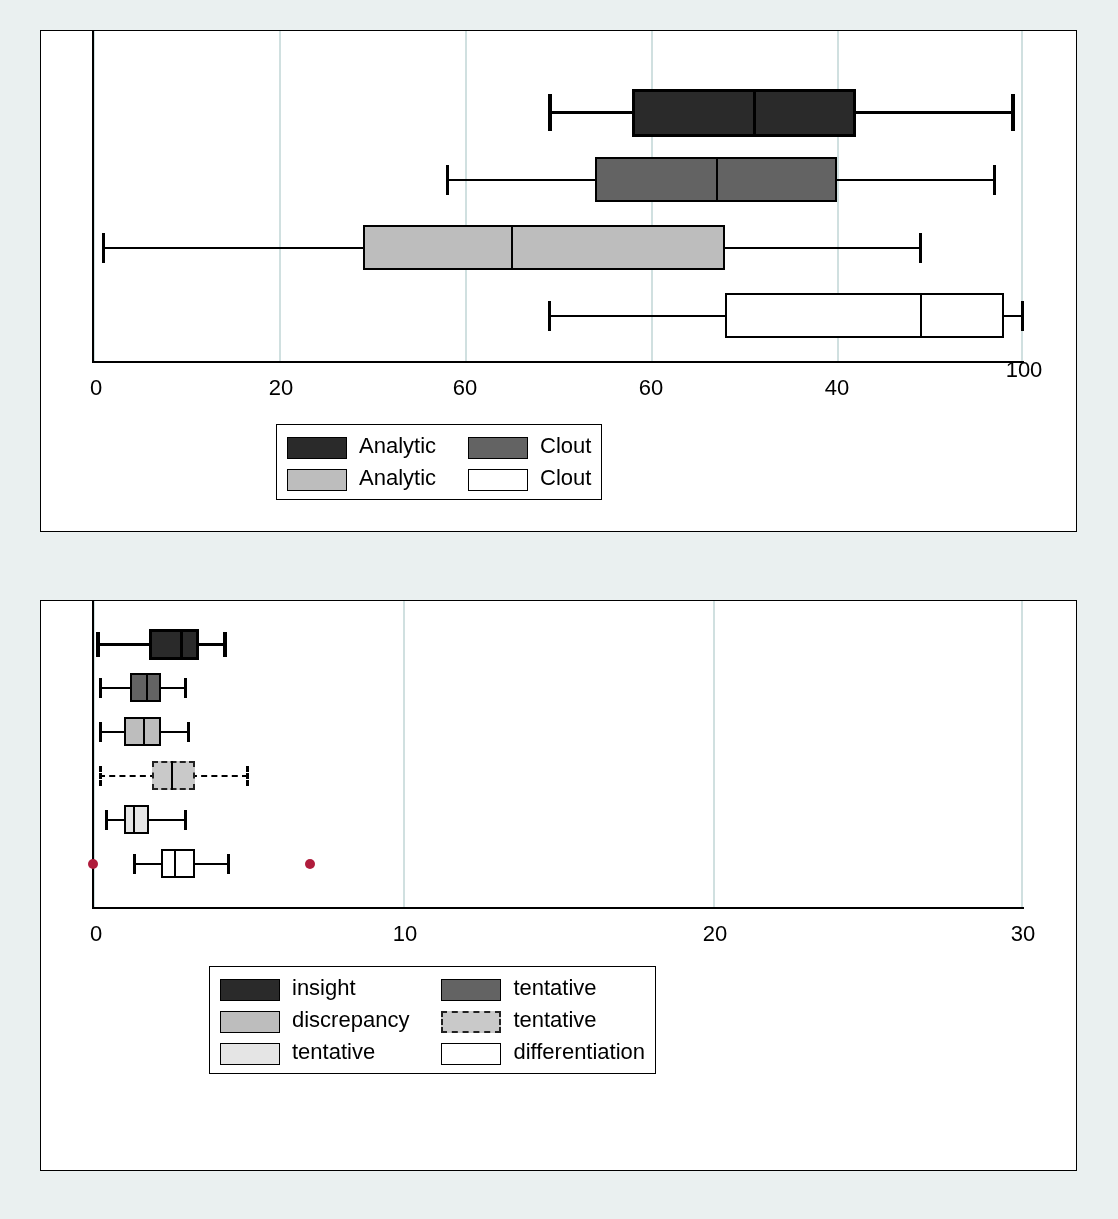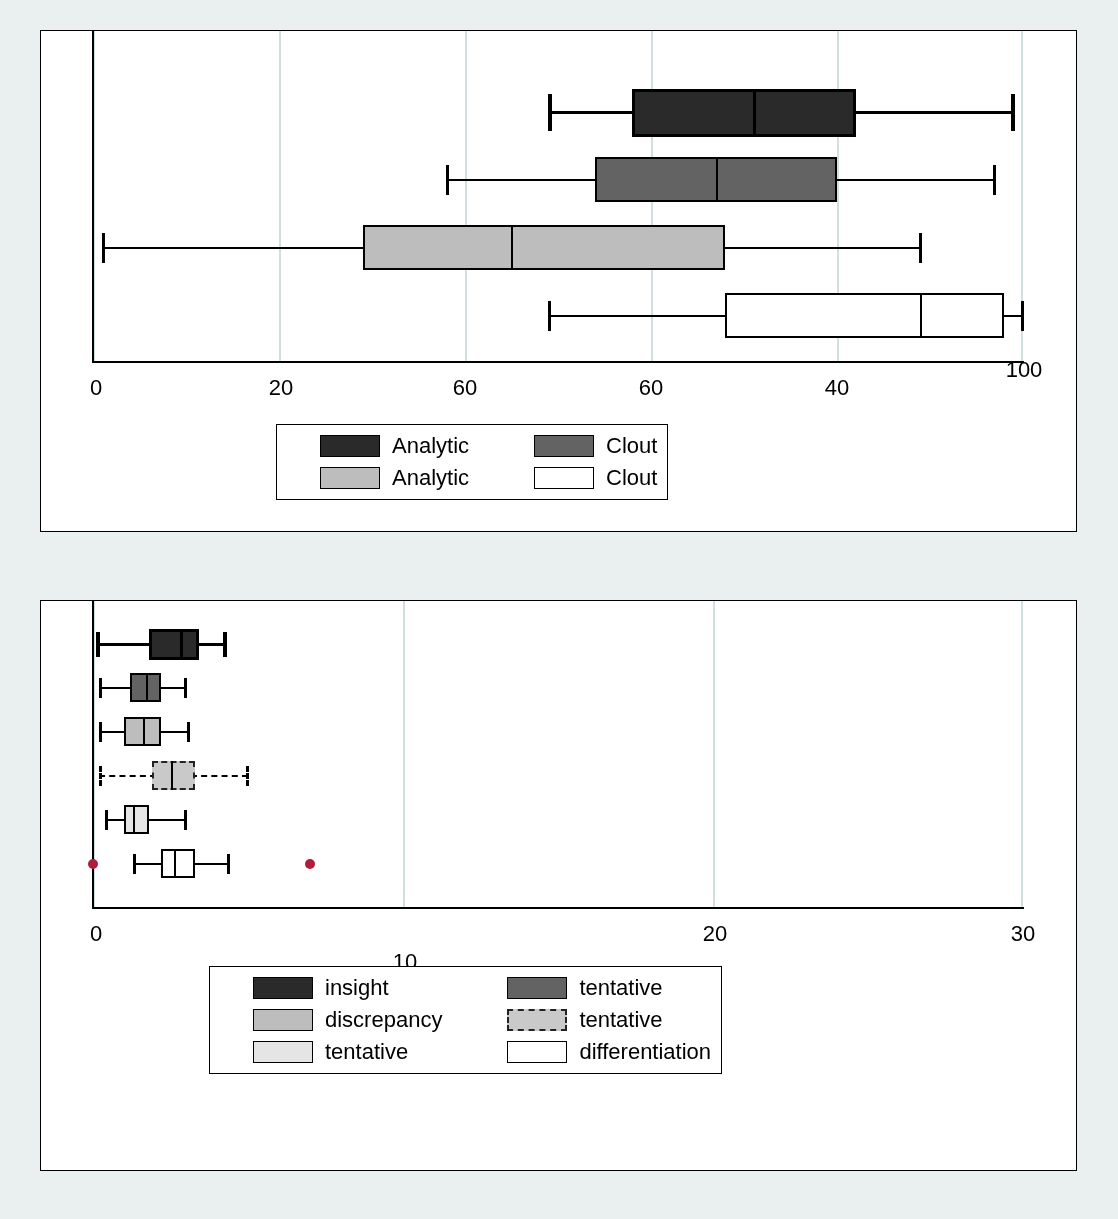--- a/index.html
+++ b/index.html
@@ -41,23 +41,22 @@
   .legend-box {
     position: absolute;
     background: #fff;
     border: 1px solid #000;
     display: grid;
     padding: 8px 10px;
     gap: 6px 32px;
   }
   .legend-item {
     display: flex;
-    align-items: center;
+    align-items: flex-end;
     gap: 12px;
-    margin-left: 33px;
   }
   .legend-swatch {
     width: 60px;
     height: 22px;
     border: 1px solid #000;
     box-sizing: border-box;
   }
   .legend-swatch.darkest { background: #2a2a2a; }
   .legend-swatch.dark { background: #636363; }
   .legend-swatch.light { background: #bdbdbd; }
@@ -214,21 +213,21 @@
         <div class="whisker-cap" style="top:253px; left:40px; height:20px;"></div>
         <div class="whisker-cap" style="top:253px; left:134px; height:20px;"></div>
         <div class="box-rect" style="top:248px; left:68px; width:34px; height:29px; background:#fff;"></div>
         <div class="median-line" style="top:248px; left:81px; height:29px;"></div>
         <div class="outlier" style="top:258px; left:-5px;"></div>
         <div class="outlier" style="top:258px; left:212px;"></div>
       </div>
     </div>
 
     <div class="tick-label" style="left:40px;  top:320px; width:30px;">0</div>
-    <div class="tick-label" style="left:344px; top:320px; width:40px;margin-top:28px;">10</div>
+    <div class="tick-label" style="left:344px; top:320px; width:40px;">10</div>
     <div class="tick-label" style="left:654px; top:320px; width:40px;">20</div>
     <div class="tick-label" style="left:962px; top:320px; width:40px;">30</div>
 
     <div class="legend-box" style="left:168px; top:365px; grid-template-columns: auto auto;">
       <div class="legend-item">
         <div class="legend-swatch darkest"></div>
         <span class="legend-label">insight</span>
       </div>
       <div class="legend-item">
         <div class="legend-swatch dark"></div>

